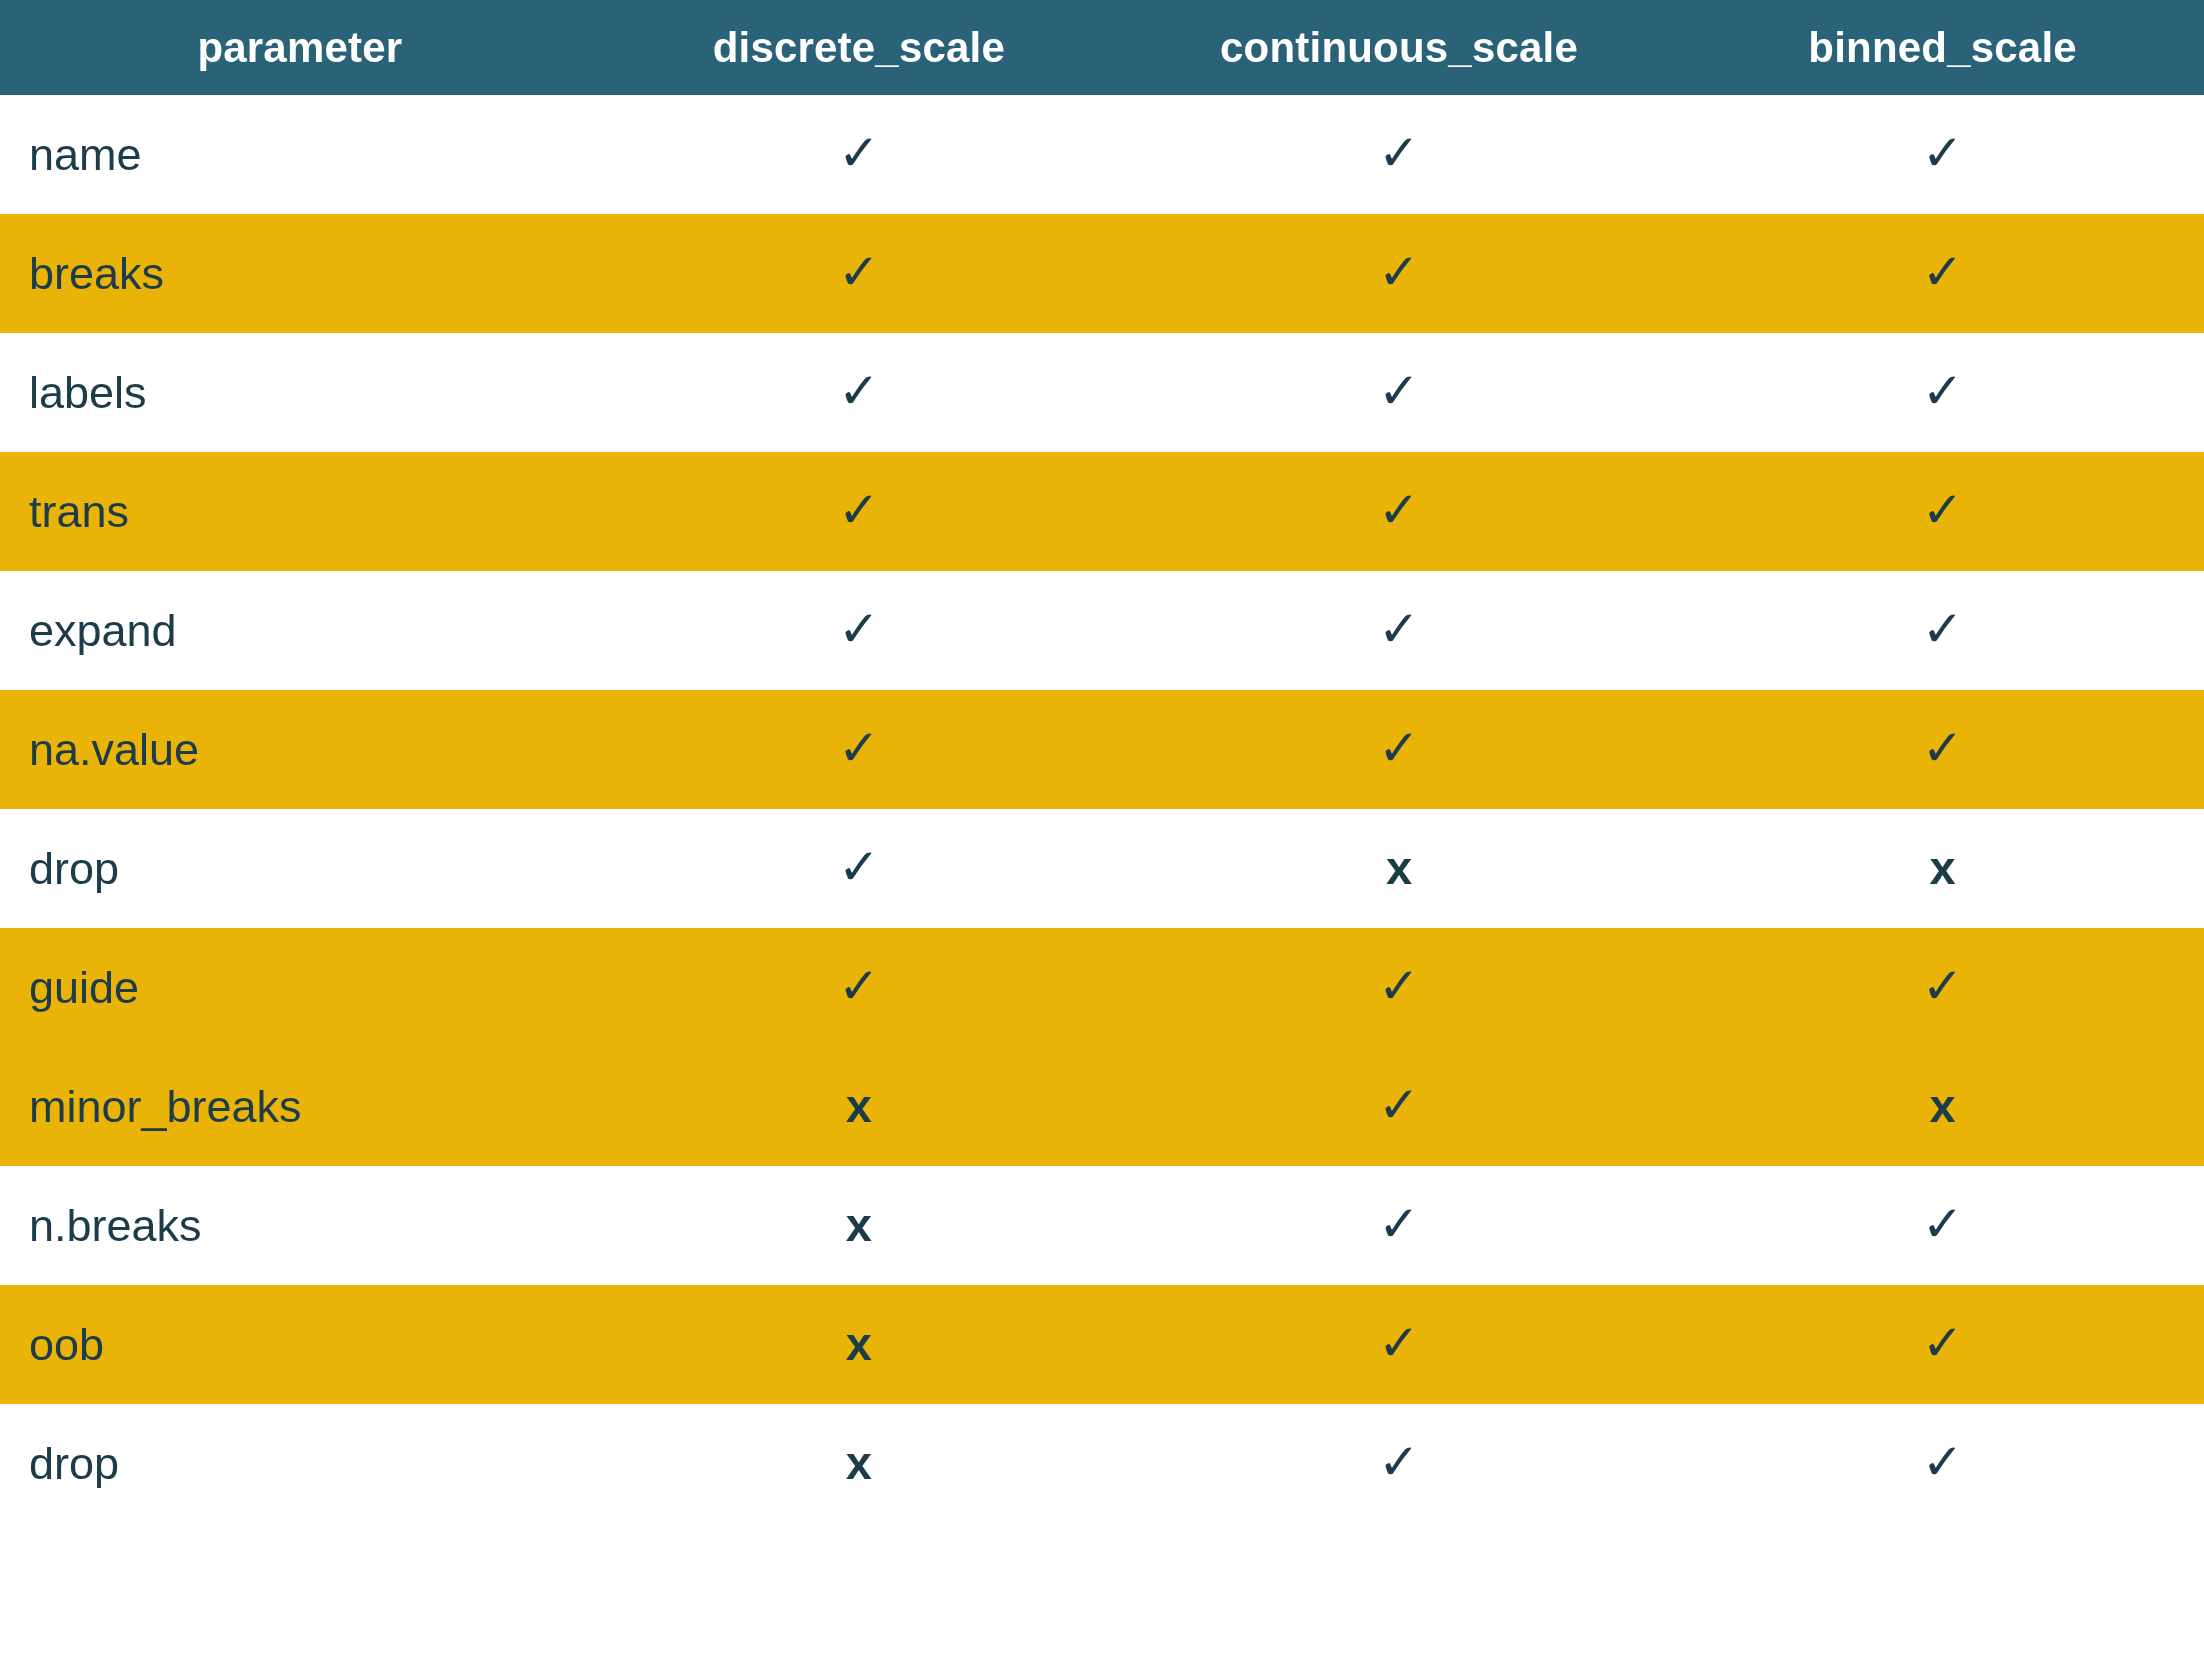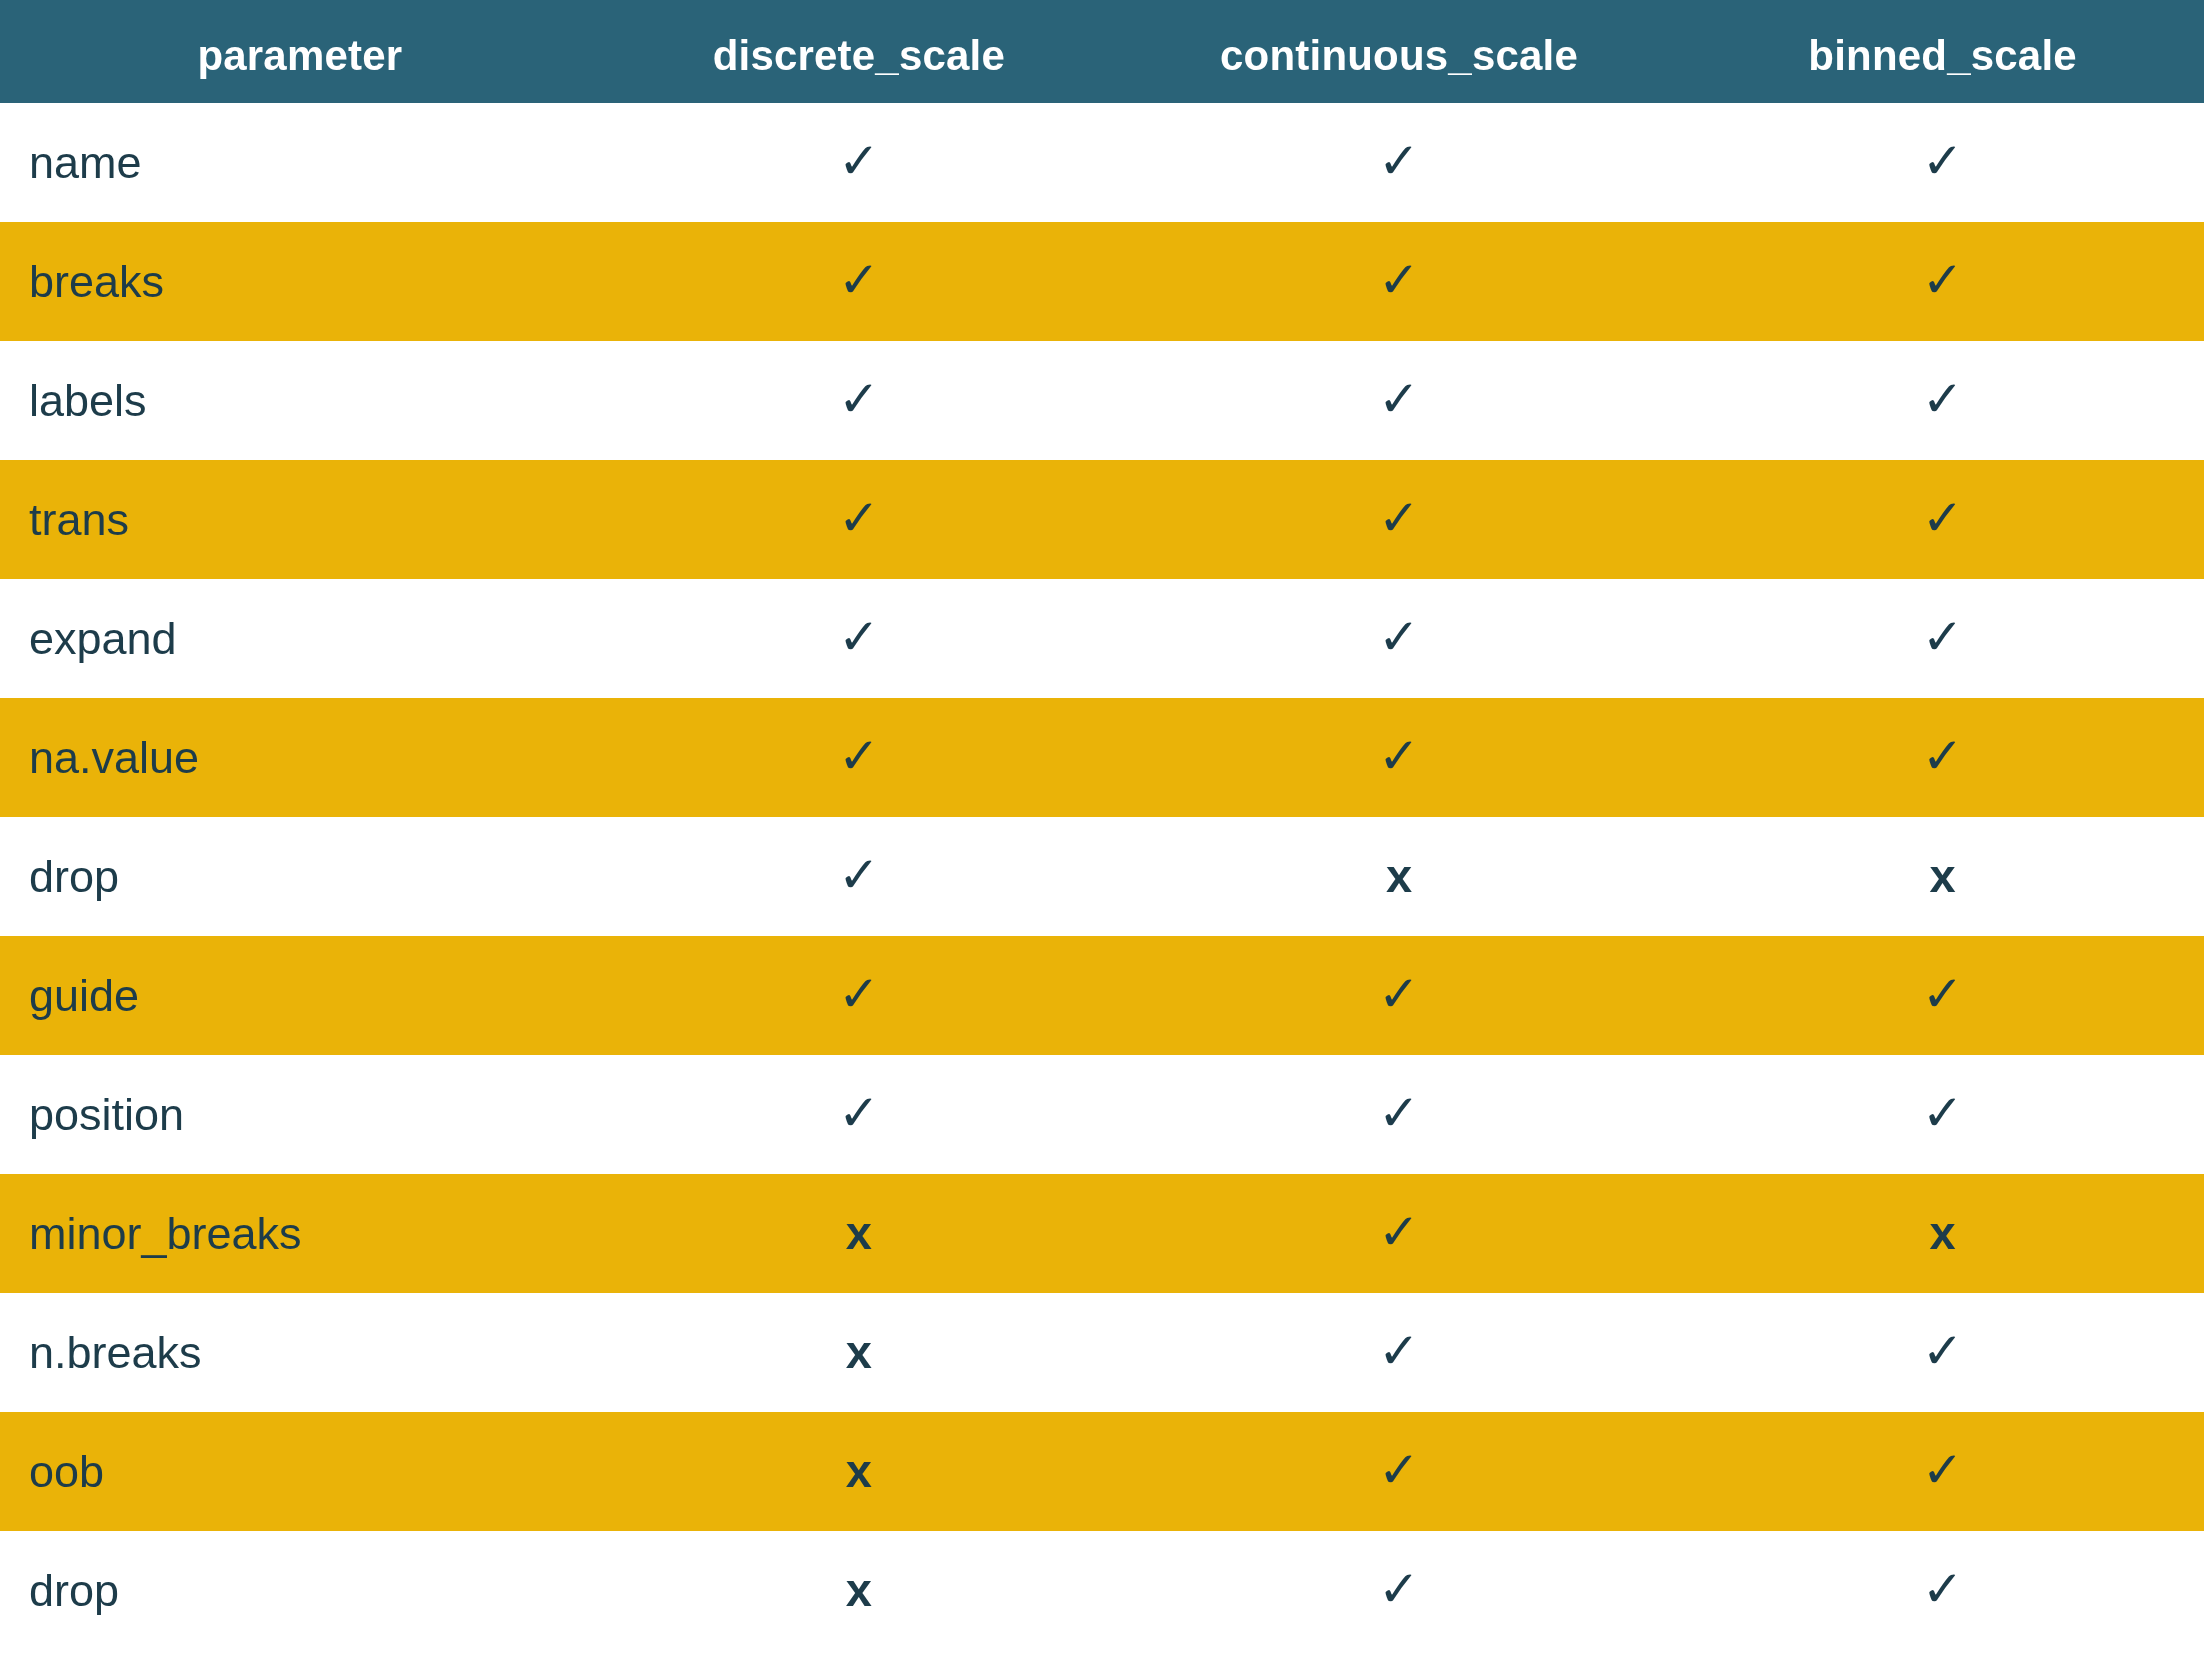--- a/index.html
+++ b/index.html
@@ -21,21 +21,21 @@
   table.param-table {
     width: 100%;
     border-collapse: collapse;
     table-layout: fixed;
   }
   table.param-table thead th {
     background: #2a6378;
     color: #ffffff;
     font-size: 42px;
     font-weight: bold;
-    padding: 32px 0 23px 0;
+    padding: 24px 0 23px 0;
     text-align: center;
     letter-spacing: 0.2px;
   }
   table.param-table thead th.col-param {
     text-align: center;
   }
   table.param-table tbody td {
     font-size: 45px;
     font-weight: normal;
     color: #1d3c4a;
@@ -133,26 +133,20 @@
           <td><span class="mark mark-yes">✓</span></td>
           <td><span class="mark mark-no">x</span></td>
           <td><span class="mark mark-no">x</span></td>
         </tr>
         <tr class="odd-row">
           <td class="param-cell">guide</td>
           <td><span class="mark mark-yes">✓</span></td>
           <td><span class="mark mark-yes">✓</span></td>
           <td><span class="mark mark-yes">✓</span></td>
         </tr>
-        <tr class="even-row">
-          <td class="param-cell">position</td>
-          <td><span class="mark mark-yes">✓</span></td>
-          <td><span class="mark mark-yes">✓</span></td>
-          <td><span class="mark mark-yes">✓</span></td>
-        </tr>
         <tr class="odd-row">
           <td class="param-cell">minor_breaks</td>
           <td><span class="mark mark-no">x</span></td>
           <td><span class="mark mark-yes">✓</span></td>
           <td><span class="mark mark-no">x</span></td>
         </tr>
         <tr class="even-row">
           <td class="param-cell">n.breaks</td>
           <td><span class="mark mark-no">x</span></td>
           <td><span class="mark mark-yes">✓</span></td>

